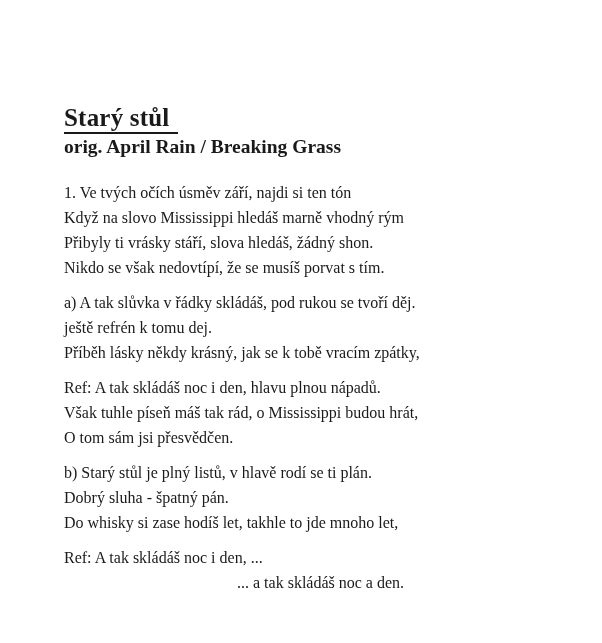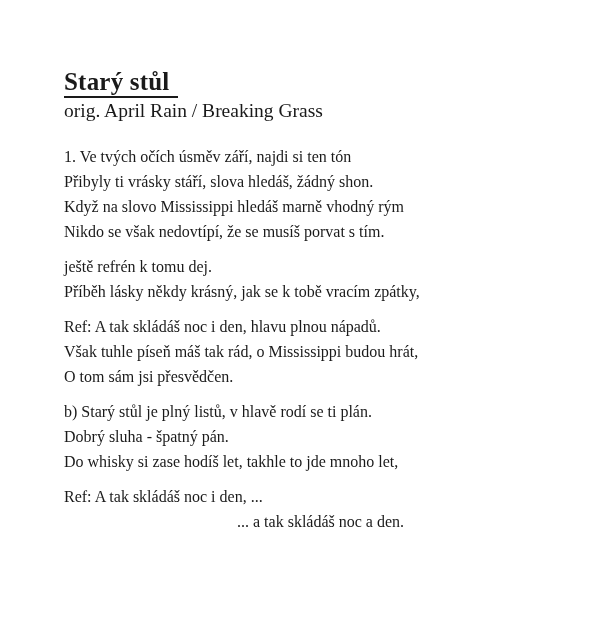--- a/index.html
+++ b/index.html
@@ -11,38 +11,39 @@
     width: 602px;
     height: 643px;
     overflow: hidden;
     color: var(--text, #1a1a1a);
     font-family: "Liberation Serif", serif;
   }
   .page {
     box-sizing: border-box;
     width: 544px;
     height: 643px;
-    padding: 68px 28px 0 64px;
+    padding: 104px 28px 0 64px;
     background: var(--bg, #ffffff);
   }
   .title {
     font-size: 25px;
     line-height: 27px;
     font-weight: bold;
     margin: 0 0 3px 0;
     letter-spacing: 0.2px;
   }
   .title .u {
     border-bottom: 2px solid currentColor;
     padding-right: 9px;
     padding-bottom: 1px;
   }
   .subtitle {
     font-size: 19.5px;
     line-height: 25px;
+    font-weight: bold;
   }
   .lyrics .stanza {
     margin-top: 10px;
   }
   .lyrics .stanza:first-child {
     margin-top: 21px;
   }
   .line {
     font-size: 16px;
     line-height: 25px;
@@ -58,25 +59,26 @@
 </style>
 </head>
 <body>
 
 <div class="page">
   <h1 class="title"><span class="u">Starý stůl</span></h1>
   <div class="subtitle">orig. April Rain / Breaking Grass</div>
   <div class="lyrics">
       <div class="stanza">
         <div class="line">1. Ve tvých očích úsměv září, najdi si ten tón</div>
+        <div class="line">Když na slovo Mississippi hledáš marně vhodný rým</div>
         <div class="line">Přibyly ti vrásky stáří, slova hledáš, žádný shon.</div>
-        <div class="line">Když na slovo Mississippi hledáš marně vhodný rým</div>
         <div class="line">Nikdo se však nedovtípí, že se musíš porvat s tím.</div>
       </div>
       <div class="stanza">
+        <div class="line">a) A tak slůvka v řádky skládáš, pod rukou se tvoří děj.</div>
         <div class="line">ještě refrén k tomu dej.</div>
         <div class="line">Příběh lásky někdy krásný, jak se k tobě vracím zpátky,</div>
       </div>
       <div class="stanza">
         <div class="line bold">Ref: A tak skládáš noc i den, hlavu plnou nápadů.</div>
         <div class="line bold">Však tuhle píseň máš tak rád, o Mississippi budou hrát,</div>
         <div class="line bold">O tom sám jsi přesvědčen.</div>
       </div>
       <div class="stanza">
         <div class="line">b) Starý stůl je plný listů, v hlavě rodí se ti plán.</div>

